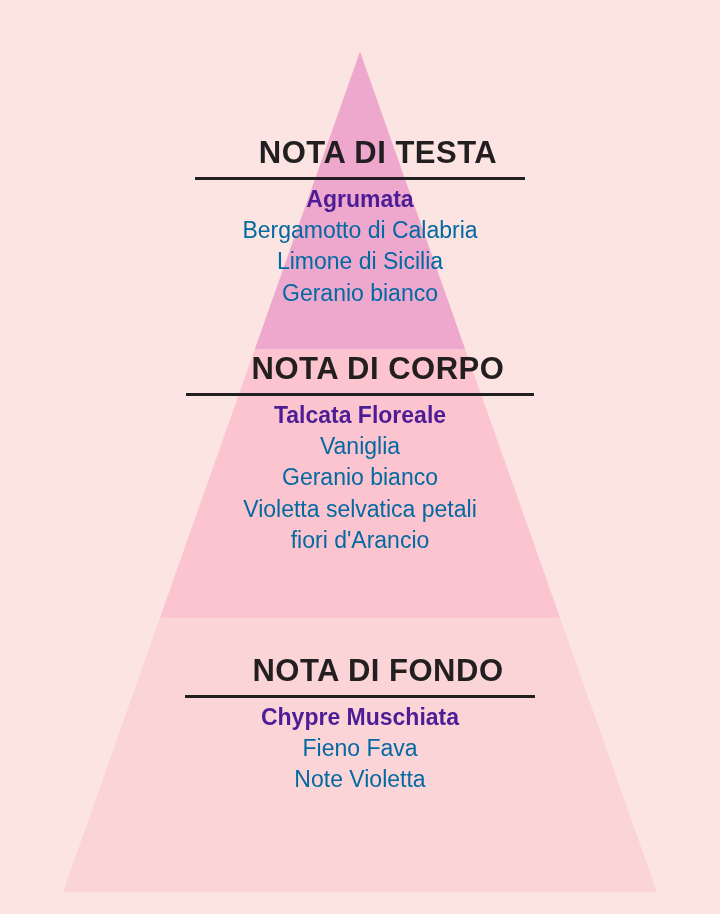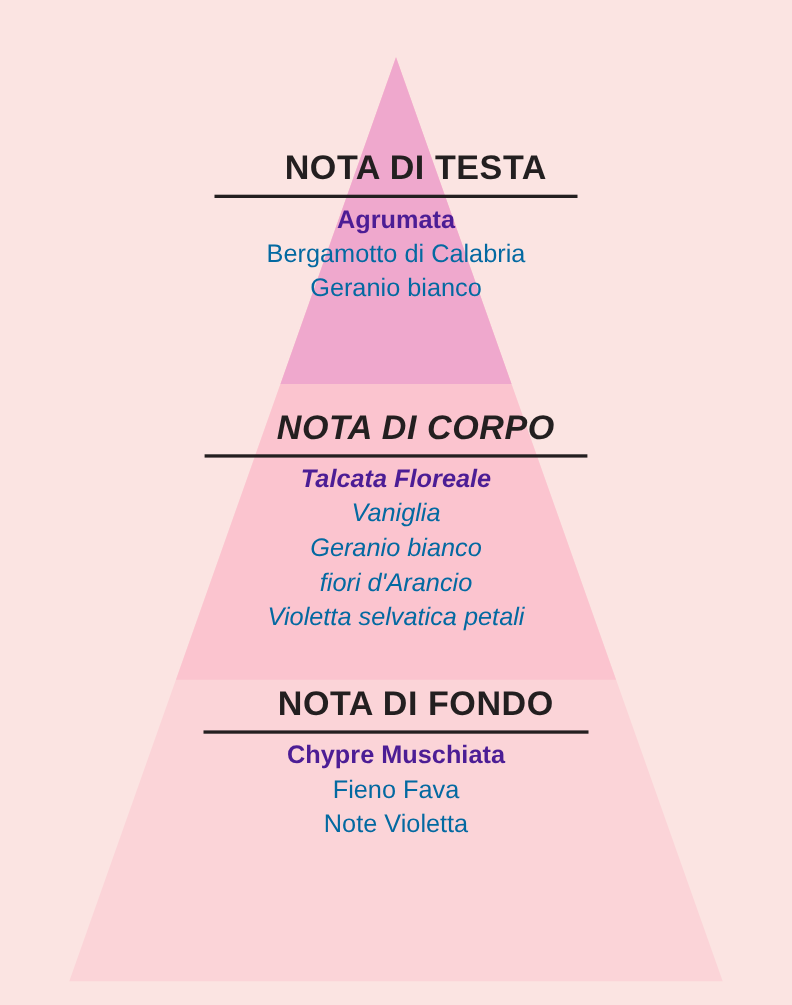--- a/index.html
+++ b/index.html
@@ -84,52 +84,53 @@
     color: #4c1d95;
   }
   .note-item {
     font-size: 23px;
     font-weight: normal;
     line-height: 1.36;
     color: #0369a1;
   }
 
   #block-top { top: 136px; }
-  #block-middle { top: 372px; font-style: italic; }
-  #block-base { top: 623px; }
+  #block-middle { top: 352px; }
+  #block-base { top: 654px; }
 
   #block-top .note-rule { width: 330px; }
   #block-middle .note-rule { width: 348px; }
   #block-base .note-rule { width: 350px; }
 </style>
 </head>
 <body>
 
 <div id="pyramid-figure">
 
   <div id="base-triangle"></div>
   <div id="middle-triangle"></div>
   <div id="top-triangle"></div>
 
   <div class="note-block" id="block-top">
     <div class="note-title">NOTA DI TESTA</div>
     <div class="note-rule"></div>
     <div class="note-family">Agrumata</div>
     <div class="note-item">Bergamotto di Calabria</div>
+    <div class="note-item">Limone di Sicilia</div>
     <div class="note-item">Geranio bianco</div>
   </div>
 
   <div class="note-block" id="block-middle">
     <div class="note-title">NOTA DI CORPO</div>
     <div class="note-rule"></div>
     <div class="note-family">Talcata Floreale</div>
     <div class="note-item">Vaniglia</div>
     <div class="note-item">Geranio bianco</div>
+    <div class="note-item">Violetta selvatica petali</div>
     <div class="note-item">fiori d'Arancio</div>
-    <div class="note-item">Violetta selvatica petali</div>
   </div>
 
   <div class="note-block" id="block-base">
     <div class="note-title">NOTA DI FONDO</div>
     <div class="note-rule"></div>
     <div class="note-family">Chypre Muschiata</div>
     <div class="note-item">Fieno Fava</div>
     <div class="note-item">Note Violetta</div>
   </div>
 

